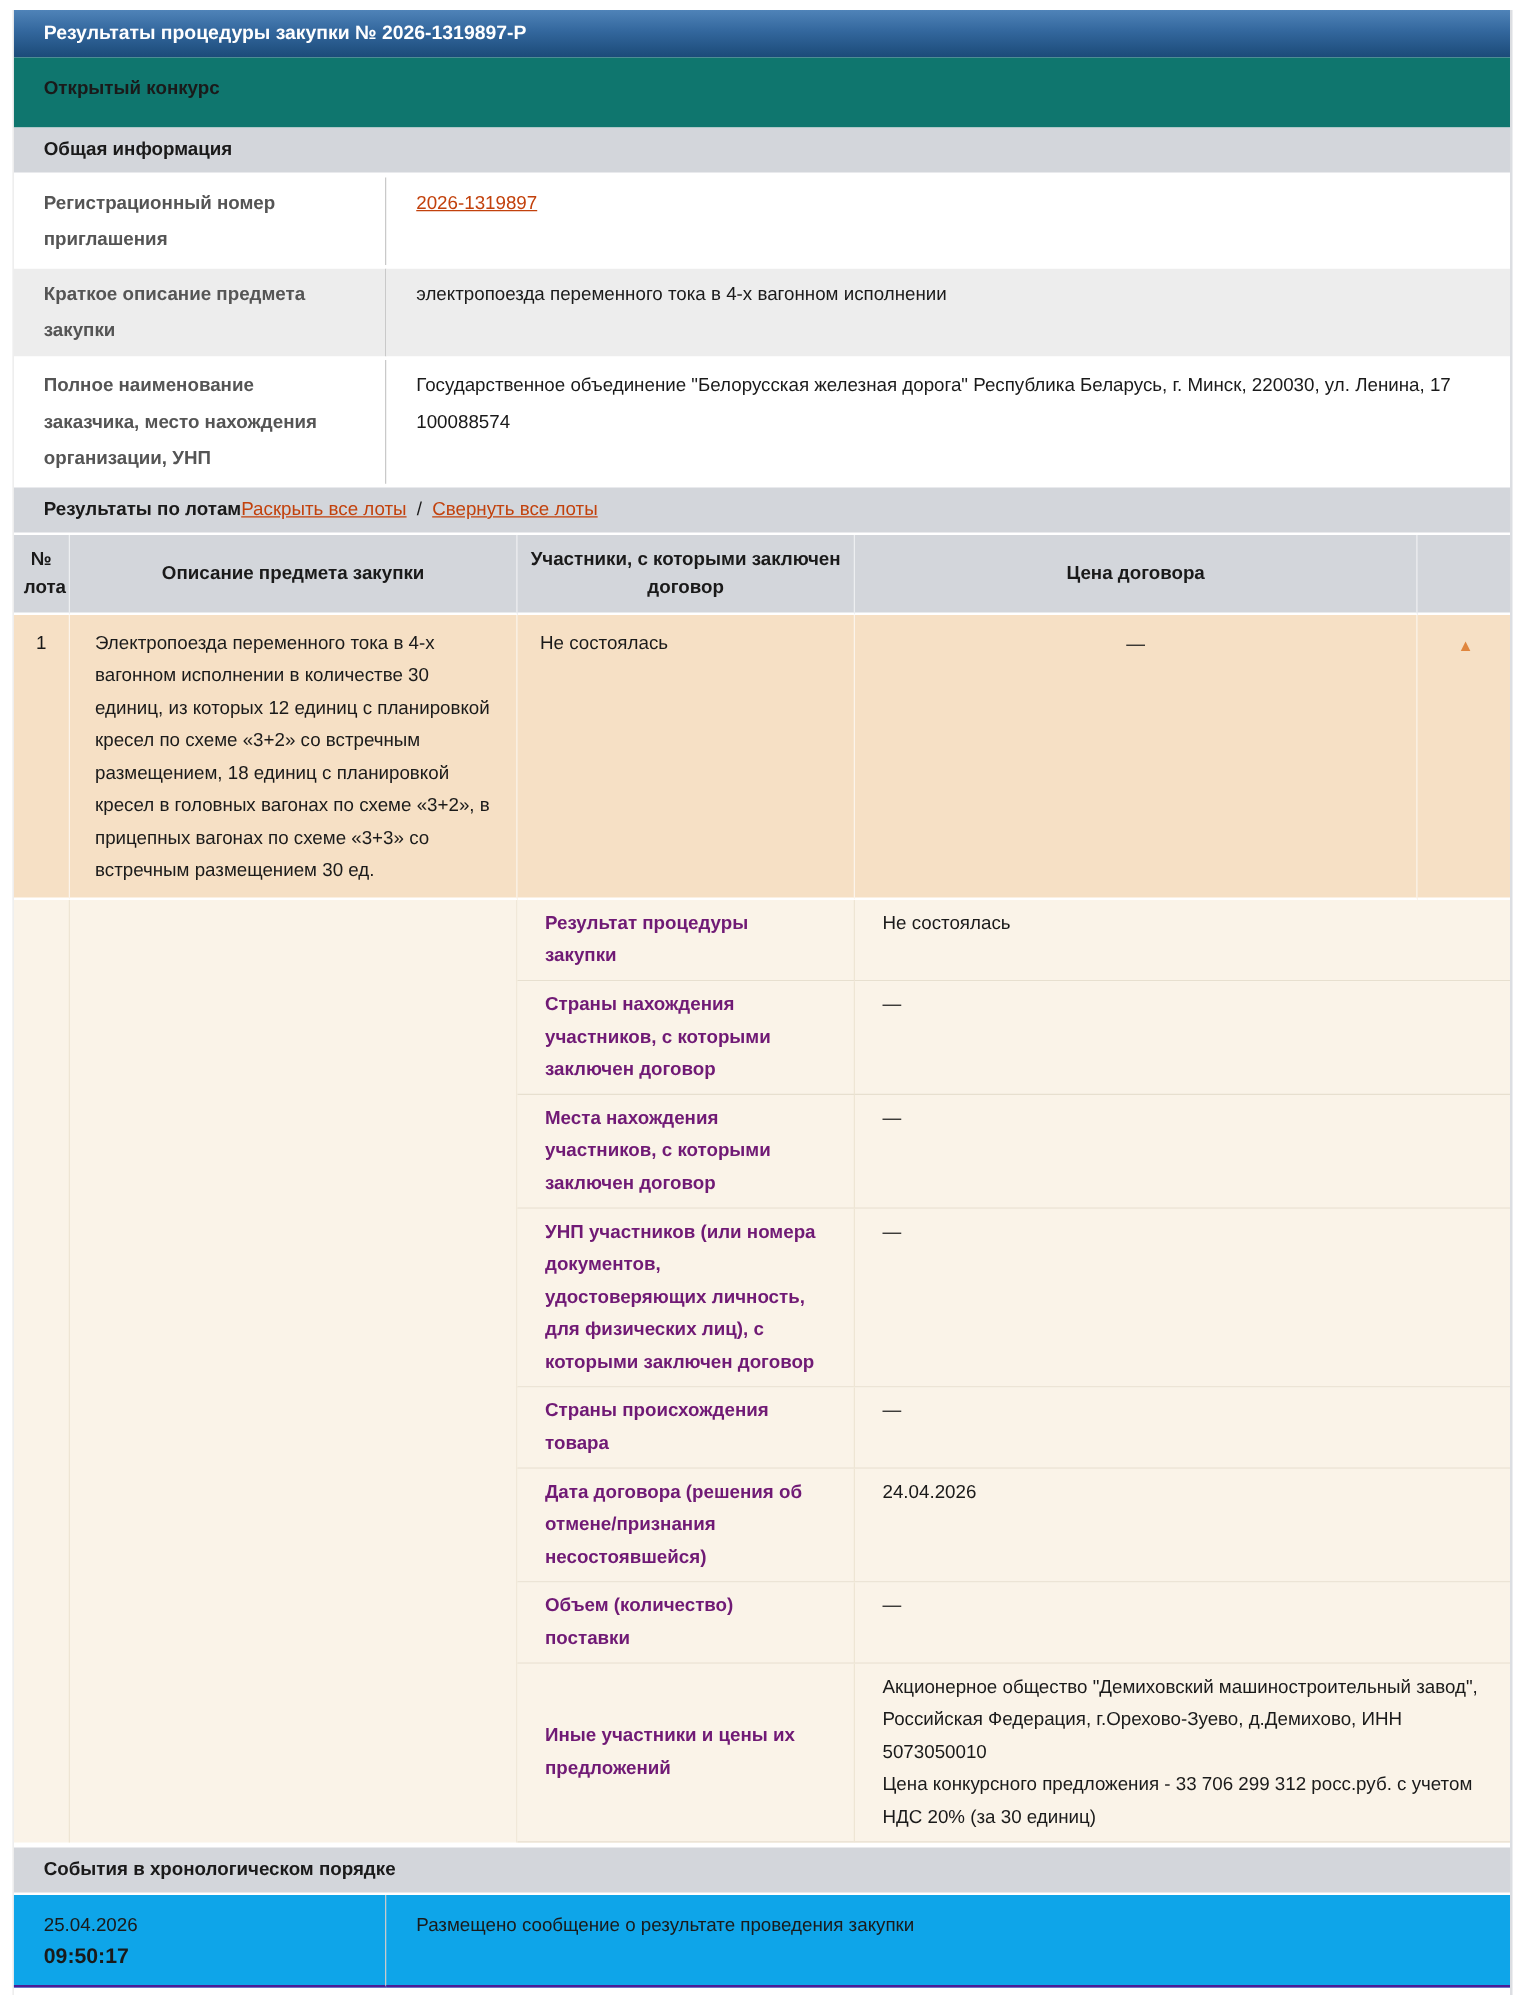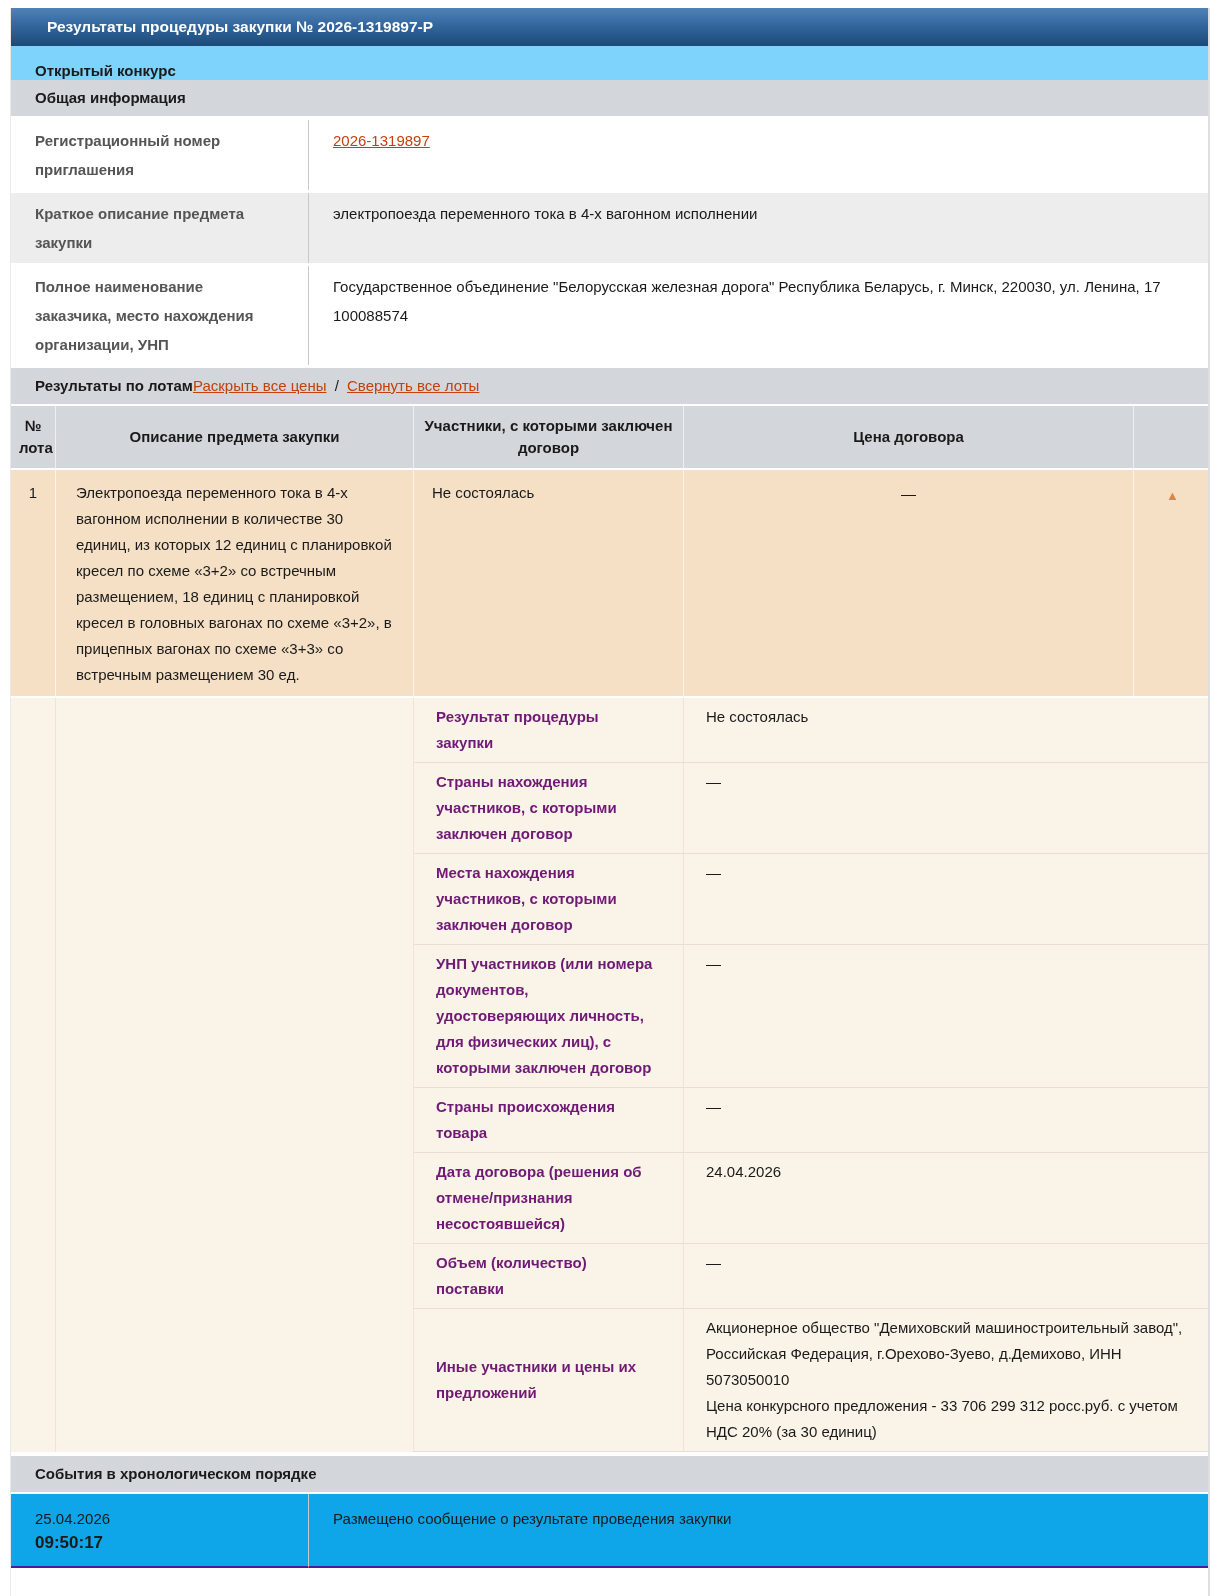--- a/index.html
+++ b/index.html
@@ -16,34 +16,34 @@
     height: 1588px;
     overflow: hidden;
     border-left: 1px solid #e9e9e9;
     border-right: 2px solid #dcdee2;
   }
 
   
   .title-bar {
     height: 38px;
     line-height: 38px;
-    padding-left: 36px;
+    padding-left: 24px;
     background: linear-gradient(180deg, #4f83b8 0%, #33679d 45%, #1b4a78 100%);
     color: #fff;
     font-weight: bold;
     font-size: 15.5px;
   }
 
   
   .proc-type {
-    height: 34px;
+    height: 56px;
     padding: 16px 0 0 24px;
     font-weight: bold;
     font-size: 15px;
-    background: #7dd3fc;
+    background: #0f766e;
   }
 
   
   .section-bar {
     height: 36px;
     line-height: 36px;
     background: #d3d6db;
     font-weight: bold;
     font-size: 15px;
     padding: 0 24px;
@@ -172,21 +172,21 @@
     <tr>
       <td class="lbl">Полное наименование заказчика, место нахождения организации, УНП</td>
       <td>Государственное объединение "Белорусская железная дорога" Республика Беларусь, г. Минск, 220030, ул. Ленина, 17 100088574</td>
     </tr>
   </tbody>
     </table>
 
   <div class="section-bar">
     <span>Результаты по лотам</span>
     <span class="bar-links">
-      <a class="blue-link" href="#">Раскрыть все цены</a>
+      <a class="blue-link" href="#">Раскрыть все лоты</a>
       <span class="sep">/</span>
       <a class="blue-link" href="#">Свернуть все лоты</a>
     </span>
   </div>
 
   <table class="lots-table">
     <colgroup>
       <col style="width:45px">
         <col style="width:358px">
         <col style="width:270px">

